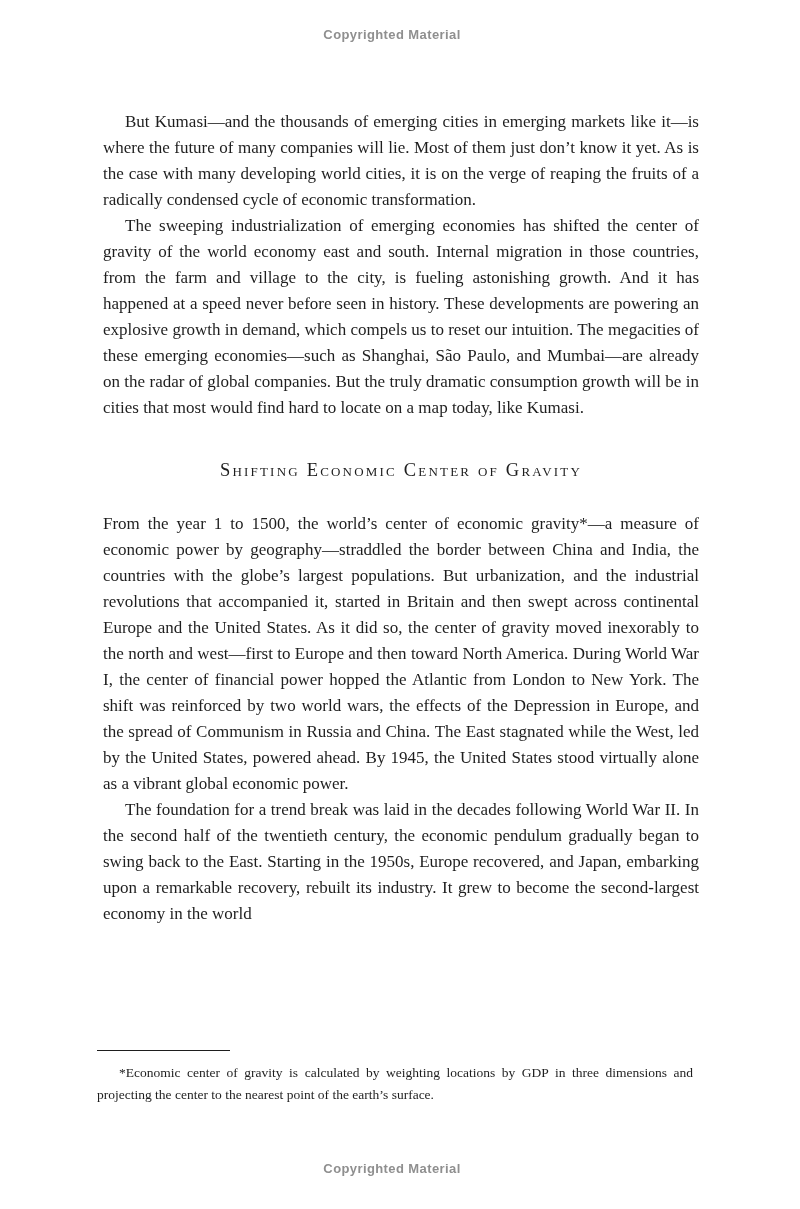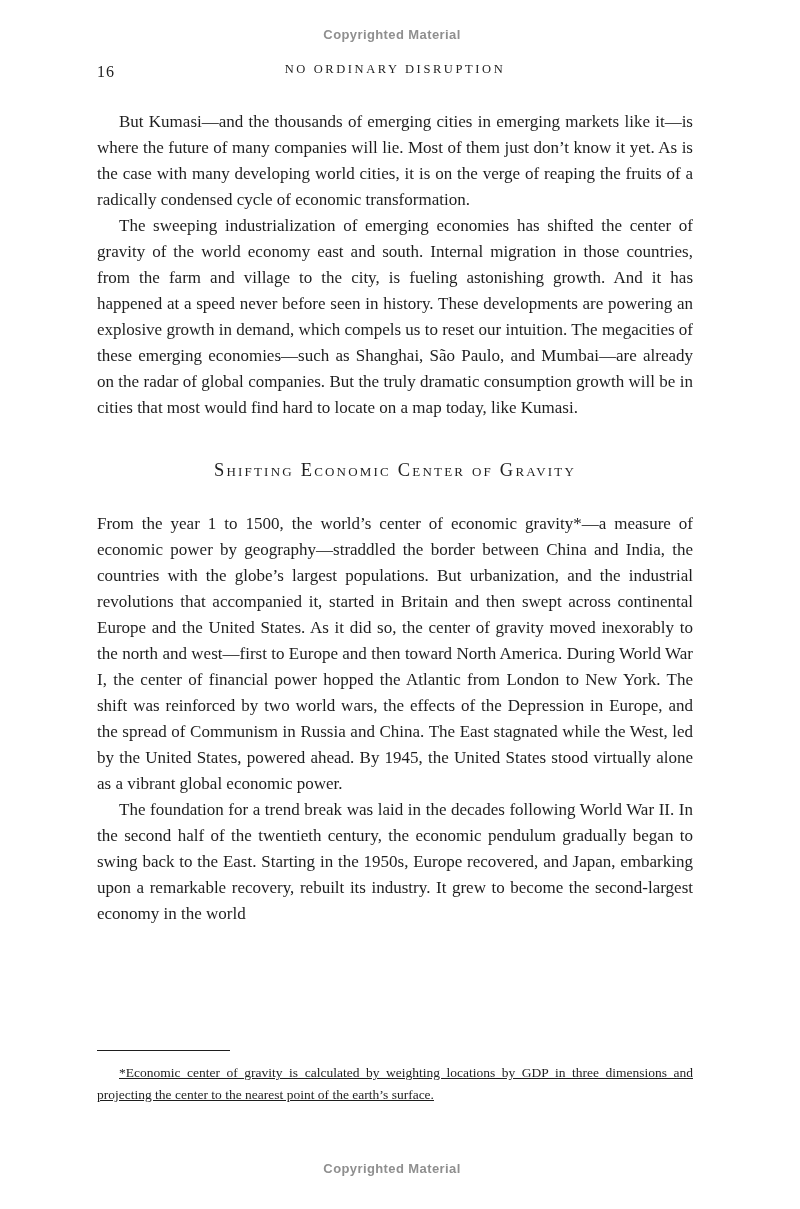--- a/index.html
+++ b/index.html
@@ -49,21 +49,21 @@
     text-align: center;
     font-size: 12.5px;
     letter-spacing: 2.6px;
     color: #222;
     font-weight: 400;
   }
 
   .body-text {
     position: absolute;
     top: 109px;
-    left: 97px;
+    left: 103px;
     width: 596px;
     font-size: 17px;
     line-height: 26px;
     text-align: justify;
   }
   .body-text p {
     margin: 0;
     padding: 0;
   }
   .body-text p.indent {
@@ -91,34 +91,29 @@
   }
   .footnote-rule {
     width: 133px;
     height: 0;
     border-top: 1.6px solid #1e1e1e;
     margin-bottom: 11px;
   }
   .footnote p {
     margin: 0;
     text-indent: 22px;
-    text-decoration: underline;
   }
 </style>
 </head>
 <body>
 
 <div class="page">
 
   <div class="watermark top">Copyrighted Material</div>
 
-  <div class="running-header">
-    <span class="page-number">16</span>
-    <div class="book-title">NO ORDINARY DISRUPTION</div>
-  </div>
 
   <div class="body-text">
     <p class="indent">But Kumasi—and the thousands of emerging cities in emerging markets like it—is where the future of many companies will lie. Most of them just don’t know it yet. As is the case with many developing world cities, it is on the verge of reaping the fruits of a radically condensed cycle of economic transformation.</p>
     <p class="indent">The sweeping industrialization of emerging economies has shifted the center of gravity of the world economy east and south. Internal migration in those countries, from the farm and village to the city, is fueling astonishing growth. And it has happened at a speed never before seen in history. These developments are powering an explosive growth in demand, which compels us to reset our intuition. The megacities of these emerging economies—such as Shanghai, São Paulo, and Mumbai—are already on the radar of global companies. But the truly dramatic consumption growth will be in cities that most would find hard to locate on a map today, like Kumasi.</p>
     <h2 class="section-heading">Shifting Economic Center of Gravity</h2>
     <p>From the year 1 to 1500, the world’s center of economic gravity*—a measure of economic power by geography—straddled the border between China and India, the countries with the globe’s largest populations. But urbanization, and the industrial revolutions that accompanied it, started in Britain and then swept across continental Europe and the United States. As it did so, the center of gravity moved inexorably to the north and west—first to Europe and then toward North America. During World War I, the center of financial power hopped the Atlantic from London to New York. The shift was reinforced by two world wars, the effects of the Depression in Europe, and the spread of Communism in Russia and China. The East stagnated while the West, led by the United States, powered ahead. By 1945, the United States stood virtually alone as a vibrant global economic power.</p>
     <p class="indent">The foundation for a trend break was laid in the decades following World War II. In the second half of the twentieth century, the economic pendulum gradually began to swing back to the East. Starting in the 1950s, Europe recovered, and Japan, embarking upon a remarkable recovery, rebuilt its industry. It grew to become the second-largest economy in the world</p>
   </div>
 
   <div class="footnote">

